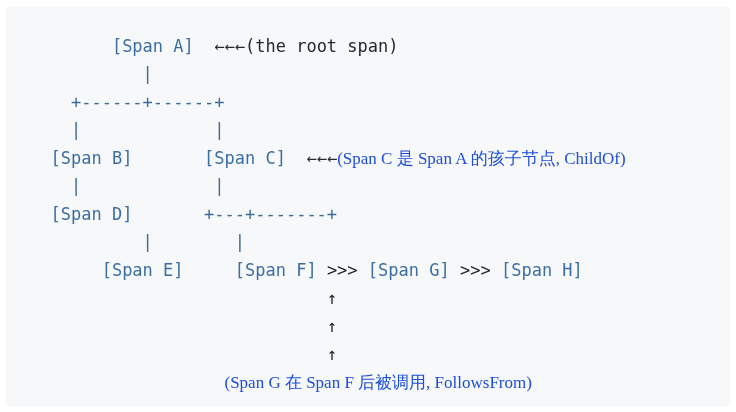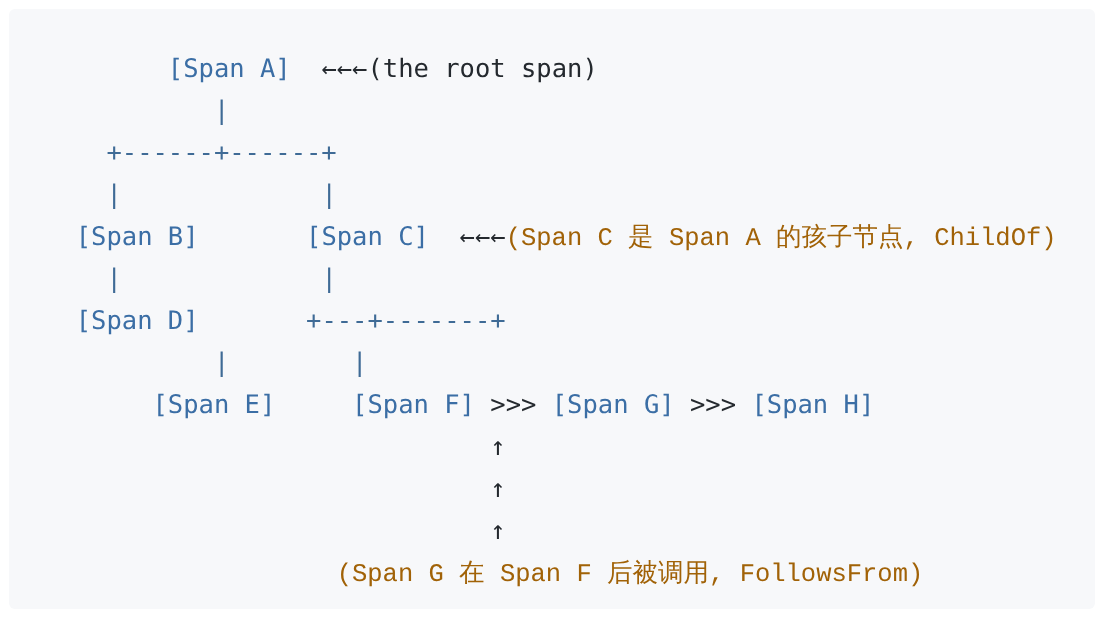--- a/index.html
+++ b/index.html
@@ -45,22 +45,22 @@
     height: 28px;
     padding-left: 24px;
   }
 
   
   .br   { color: #3b6ea5; }
   .conn { color: #3f6b96; }
   .arr  { color: #24292e; }
   .txt  { color: #24292e; }
   .cjk  {
-    font-family: Liberation Mono, monospace;
-    color: #a16207;
+    font-family: Liberation Serif, serif;
+    color: #1d4ed8;
   }
 </style>
 </head>
 <body>
 
 <div id="code-block">
   <pre id="ascii-art"><span class="ln"><span>        </span><span class="br">[Span A]</span><span>  </span><span class="arr">←←←</span><span class="txt">(the root span)</span></span><span class="ln"><span>           </span><span class="conn">|</span></span><span class="ln"><span>    </span><span class="conn">+------+------+</span></span><span class="ln"><span>    </span><span class="conn">|</span><span>             </span><span class="conn">|</span></span><span class="ln"><span>  </span><span class="br">[Span B]</span><span>       </span><span class="br">[Span C]</span><span>  </span><span class="arr">←←←</span><span class="cjk">(Span C 是 Span A 的孩子节点, ChildOf)</span></span><span class="ln"><span>    </span><span class="conn">|</span><span>             </span><span class="conn">|</span></span><span class="ln"><span>  </span><span class="br">[Span D]</span><span>       </span><span class="conn">+---+-------+</span></span><span class="ln"><span>           </span><span class="conn">|</span><span>        </span><span class="conn">|</span></span><span class="ln"><span>       </span><span class="br">[Span E]</span><span>     </span><span class="br">[Span F]</span><span> </span><span class="txt">&gt;&gt;&gt;</span><span> </span><span class="br">[Span G]</span><span> </span><span class="txt">&gt;&gt;&gt;</span><span> </span><span class="br">[Span H]</span></span><span class="ln"><span>                             </span><span class="arr">↑</span></span><span class="ln"><span>                             </span><span class="arr">↑</span></span><span class="ln"><span>                             </span><span class="arr">↑</span></span><span class="ln"><span>                   </span><span class="cjk">(Span G 在 Span F 后被调用, FollowsFrom)</span></span></pre>
 </div>
 
 </body></html>

